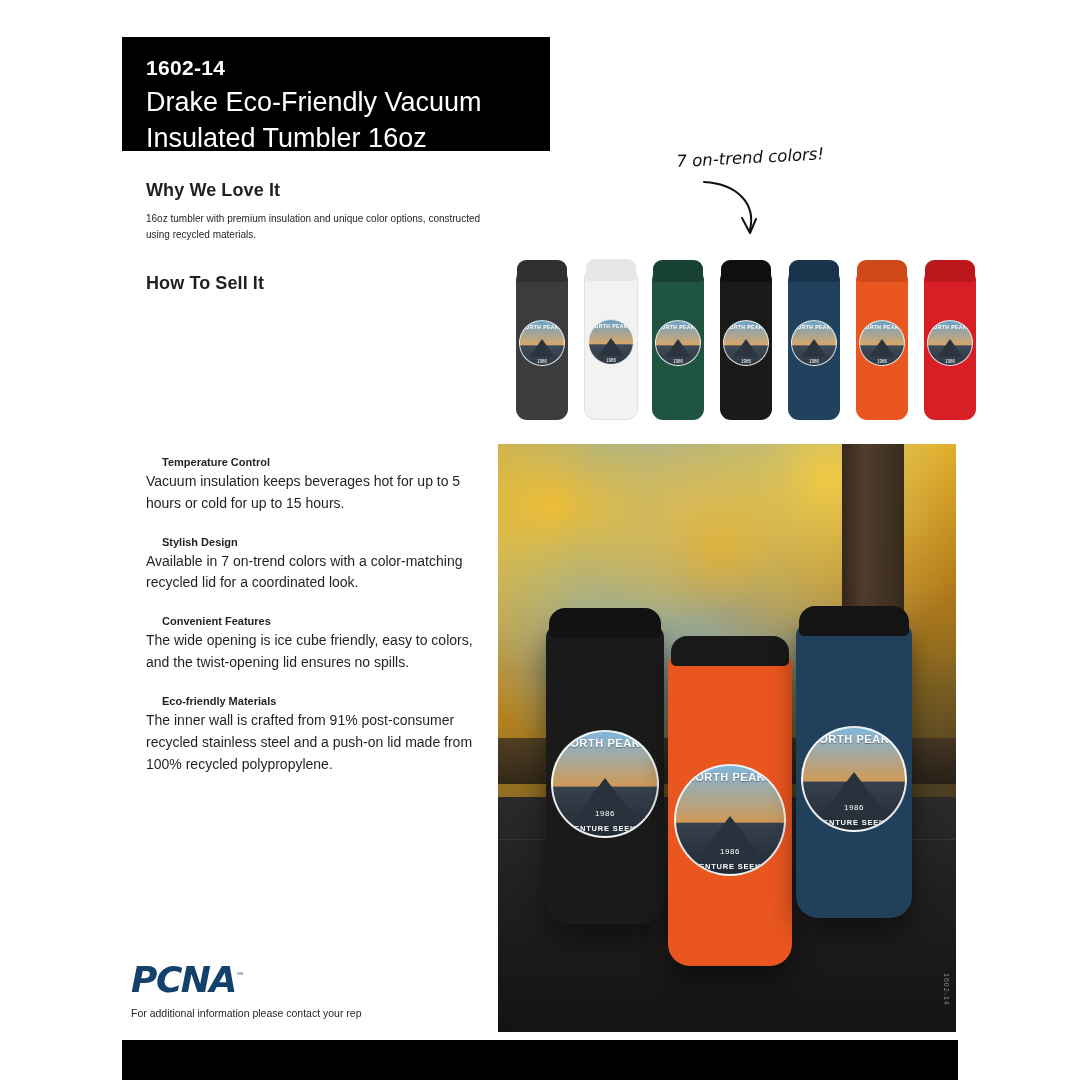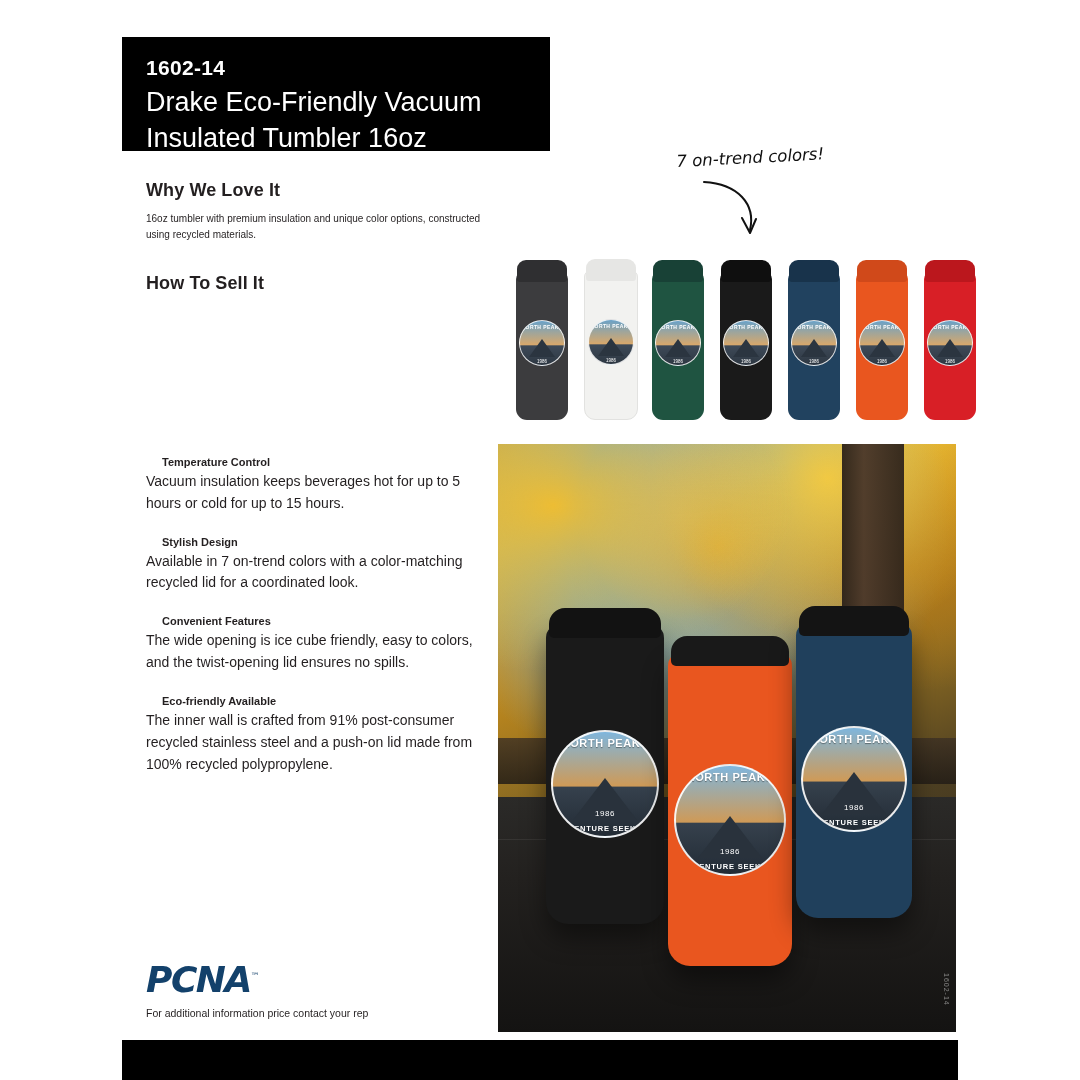--- a/index.html
+++ b/index.html
@@ -84,21 +84,21 @@
   }
   .feature-text {
     font-size: 14px;
     line-height: 1.56;
     margin: 0;
   }
 
   
   .logo-wrap {
     position: absolute;
-    left: 146px;
+    left: 131px;
     top: 962px;
     width: 330px;
   }
   .pcna-logo {
     font-size: 36px;
     font-weight: bold;
     font-style: italic;
     letter-spacing: -1.5px;
     color: #13416b;
     line-height: 1;
@@ -355,21 +355,21 @@
     </div>
     <div class="feature">
       <p class="feature-title">Stylish Design</p>
       <p class="feature-text">Available in 7 on-trend colors with a color-matching recycled lid for a coordinated look.</p>
     </div>
     <div class="feature">
       <p class="feature-title">Convenient Features</p>
       <p class="feature-text">The wide opening is ice cube friendly, easy to colors, and the twist-opening lid ensures no spills.</p>
     </div>
     <div class="feature">
-      <p class="feature-title">Eco-friendly Available</p>
+      <p class="feature-title">Eco-friendly Materials</p>
       <p class="feature-text">The inner wall is crafted from 91% post-consumer recycled stainless steel and a push-on lid made from 100% recycled polypropylene.</p>
     </div>
   </div>
 
   <div class="callout">
     <div class="callout-text">7 on-trend colors!</div>
     <svg class="callout-arrow" viewBox="0 0 70 66">
       <path d="M6 4 C 40 6, 58 26, 52 52" stroke="#111" stroke-width="2" fill="none" stroke-linecap="round"></path>
       <path d="M44 40 L52 55 L58 41" stroke="#111" stroke-width="2" fill="none" stroke-linecap="round" stroke-linejoin="round"></path>
     </svg>
@@ -469,18 +469,18 @@
         <div class="byear">1986</div>
         <div class="bsub">ADVENTURE SEEKERS</div>
       </div>
     </div>
 
     <div class="photo-code">1602-14</div>
   </div>
 
   <div class="logo-wrap">
     <span class="pcna-logo"><span>PCNA</span><span class="pcna-tm">™</span></span>
-    <div class="logo-note">For additional information price contact your rep</div>
+    <div class="logo-note">For additional information please contact your rep</div>
   </div>
 
   <div class="footer-bar"></div>
 
 </div>
 
 </body></html>

